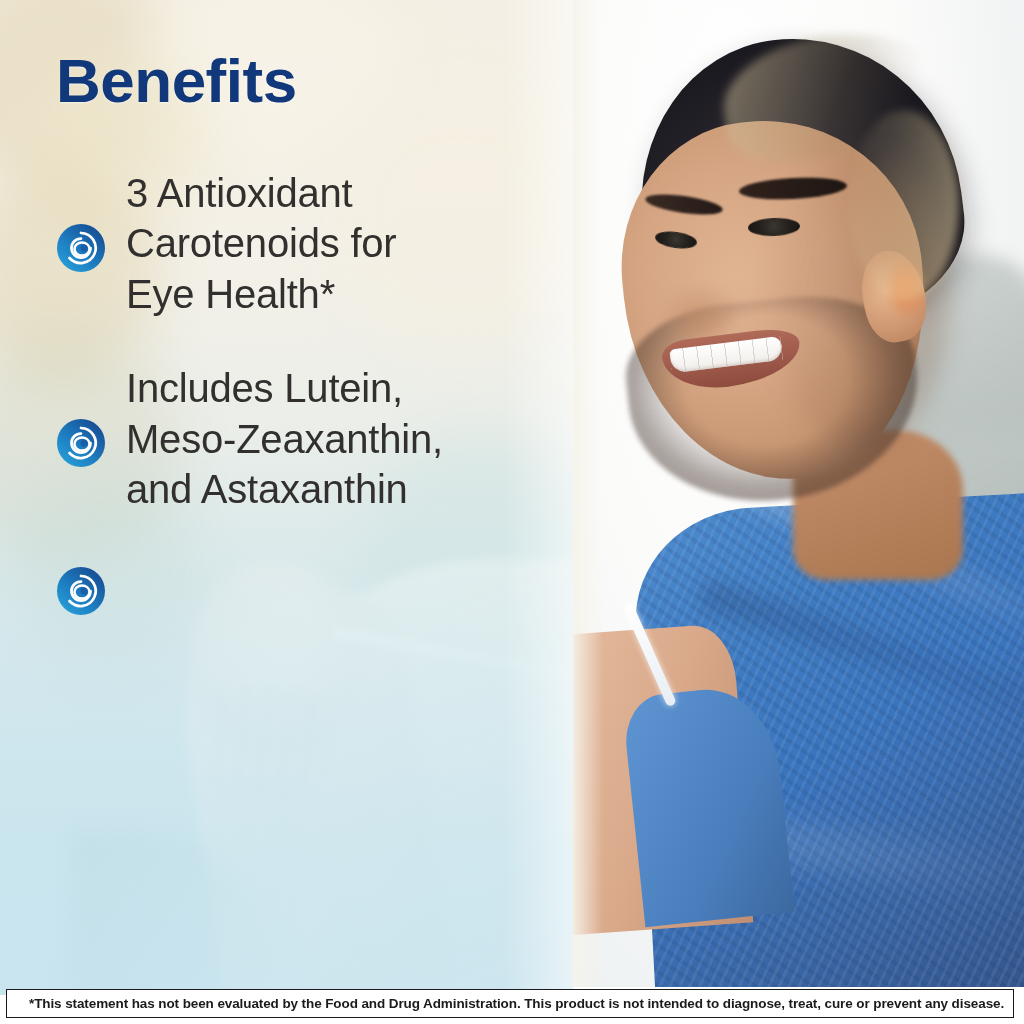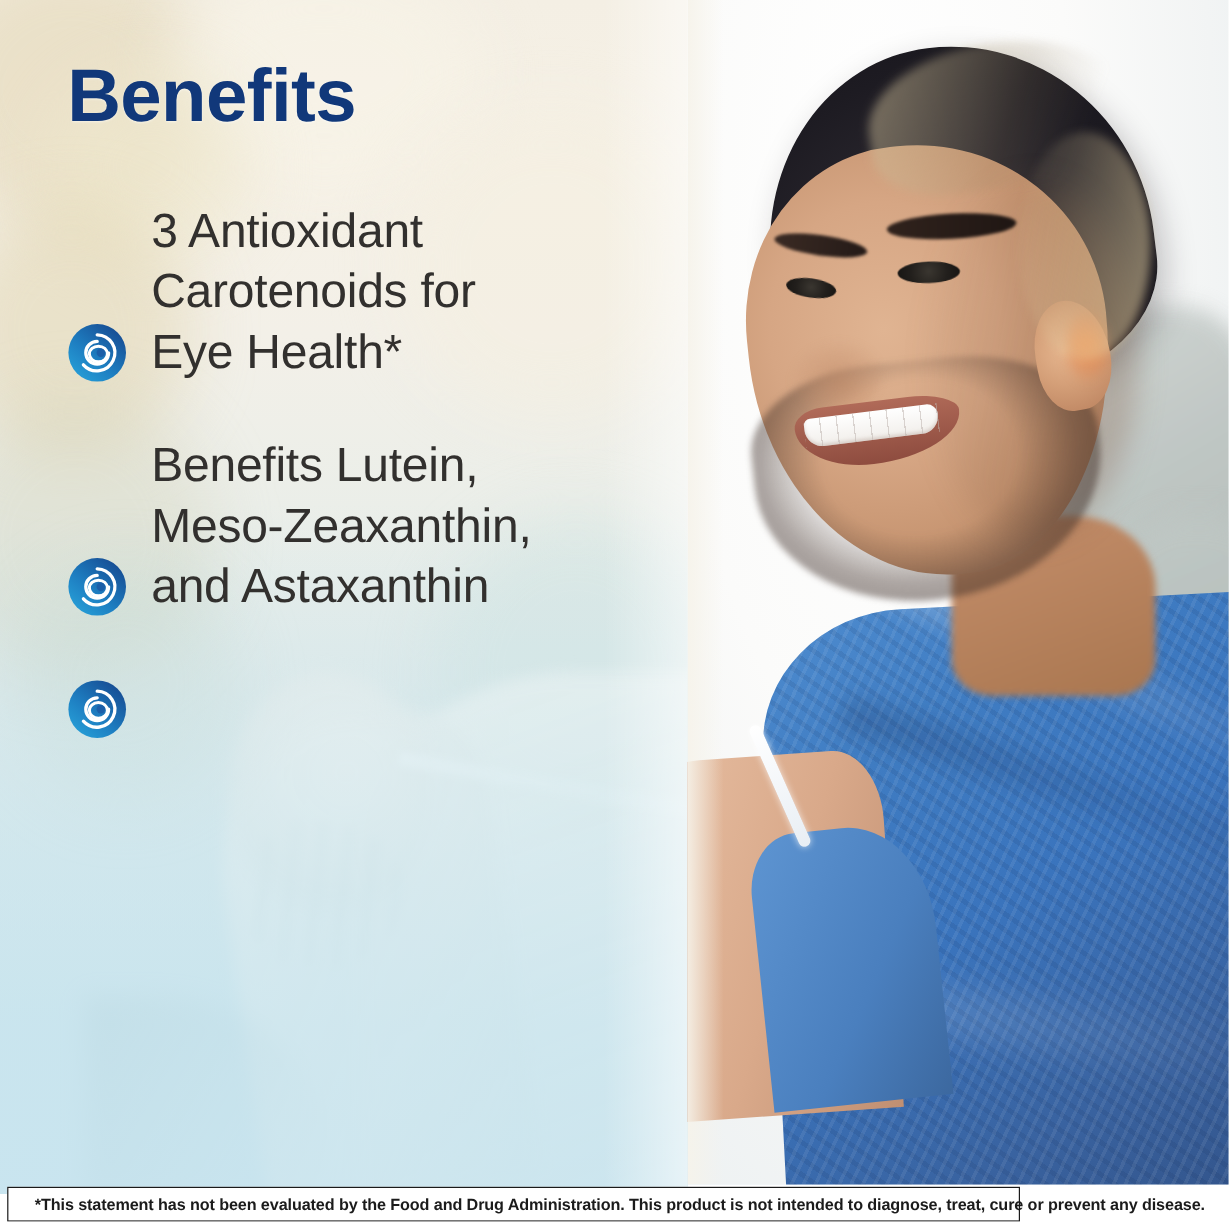--- a/index.html
+++ b/index.html
@@ -147,21 +147,21 @@
     position: absolute;
     left: 56px;
     top: 168px;
     width: 500px;
     list-style: none;
     margin: 0;
     padding: 0;
   }
   .benefit-item {
     display: flex;
-    align-items: flex-end;
+    align-items: center;
     gap: 20px;
     margin-bottom: 44px;
   }
   .benefit-item:last-child { margin-bottom: 0; }
 
   .eye-icon {
     flex: 0 0 auto;
     width: 50px;
     height: 50px;
     margin-top: 8px;
@@ -412,21 +412,21 @@
     left: 0; top: 0; bottom: 0;
     width: 30px;
     background: linear-gradient(90deg, rgba(246,243,234,.9), rgba(255,255,255,0));
   }
 
   
   .footer {
     position: absolute;
     left: 6px;
     top: 989px;
-    width: 844px;
+    width: 1008px;
     height: 29px;
     background: #ffffff;
     border: 1px solid #1a1a1a;
     box-sizing: border-box;
     display: flex;
     align-items: center;
   }
   .footer-text {
     font-size: 13.5px;
     font-weight: 700;
@@ -502,21 +502,21 @@
                 <stop offset="45%" stop-color="#1e7fc2"></stop>
                 <stop offset="100%" stop-color="#16488f"></stop>
               </linearGradient>
             </defs>
             <circle cx="50" cy="50" r="48" fill="url(#g2)"></circle>
             <path d="M50 20 A30 30 0 1 1 27 70" fill="none" stroke="#ffffff" stroke-width="5.5" stroke-linecap="round"></path>
             <path d="M50 31 A19 19 0 1 0 69 50" fill="none" stroke="#ffffff" stroke-width="5.5" stroke-linecap="round"></path>
             <ellipse cx="52" cy="52" rx="15" ry="13" fill="none" stroke="#ffffff" stroke-width="5"></ellipse>
             <circle cx="56" cy="50" r="7" fill="#1b5ea8"></circle>
           </svg>
-          <span class="benefit-text">Benefits Lutein,
+          <span class="benefit-text">Includes Lutein,
 Meso-Zeaxanthin,
 and Astaxanthin</span>
         </li>
 
         <li class="benefit-item">
           <svg class="eye-icon" viewBox="0 0 100 100">
             <defs>
               <linearGradient id="g3" x1="0%" y1="100%" x2="85%" y2="0%">
                 <stop offset="0%" stop-color="#29a8dd"></stop>
                 <stop offset="45%" stop-color="#1e7fc2"></stop>

